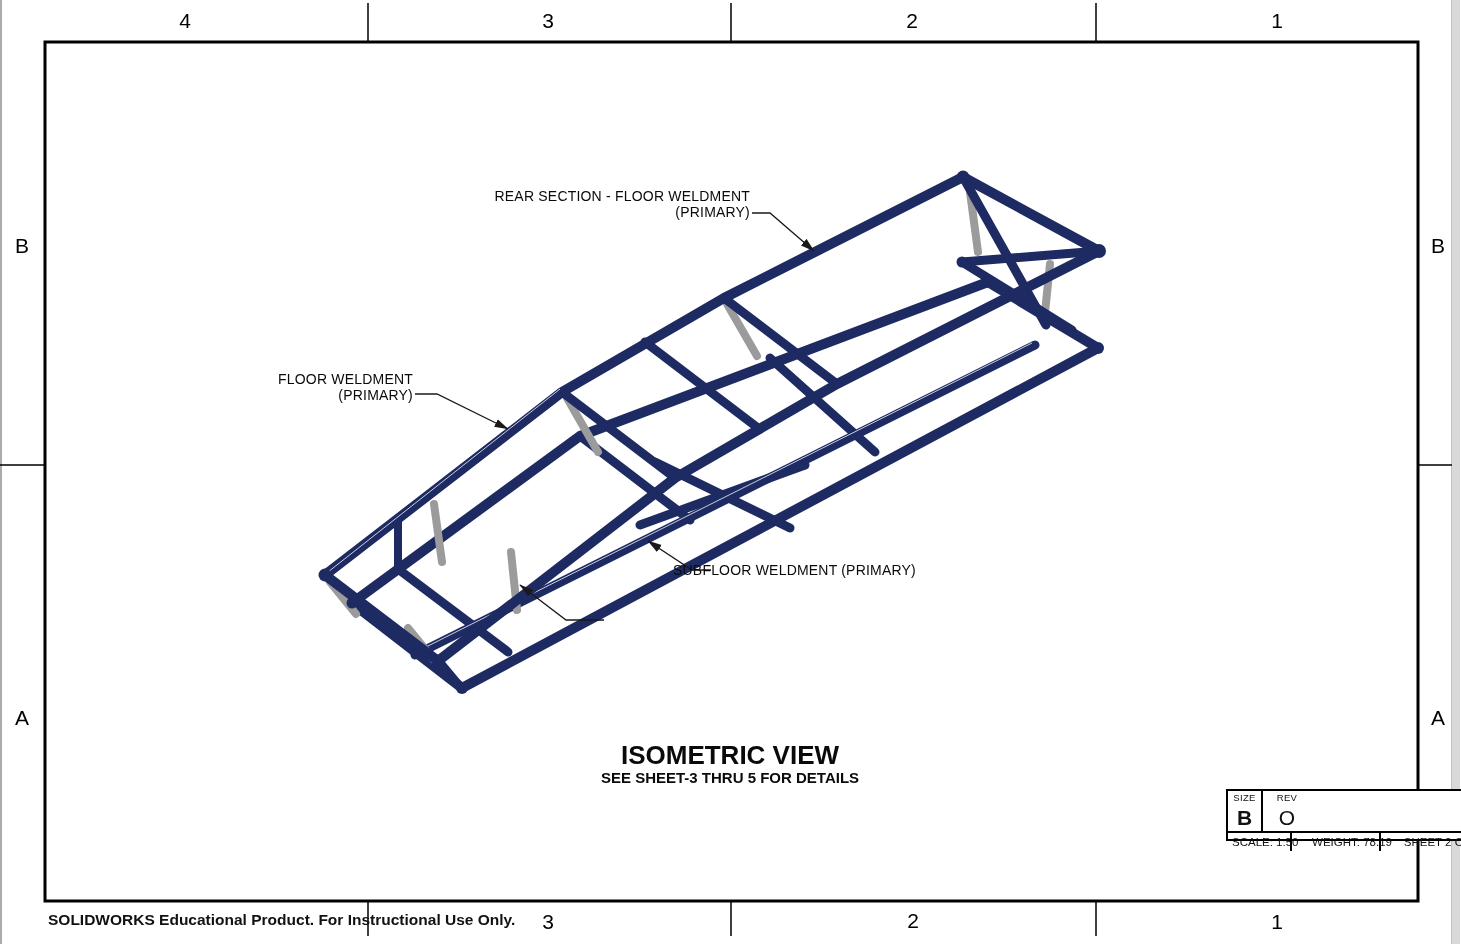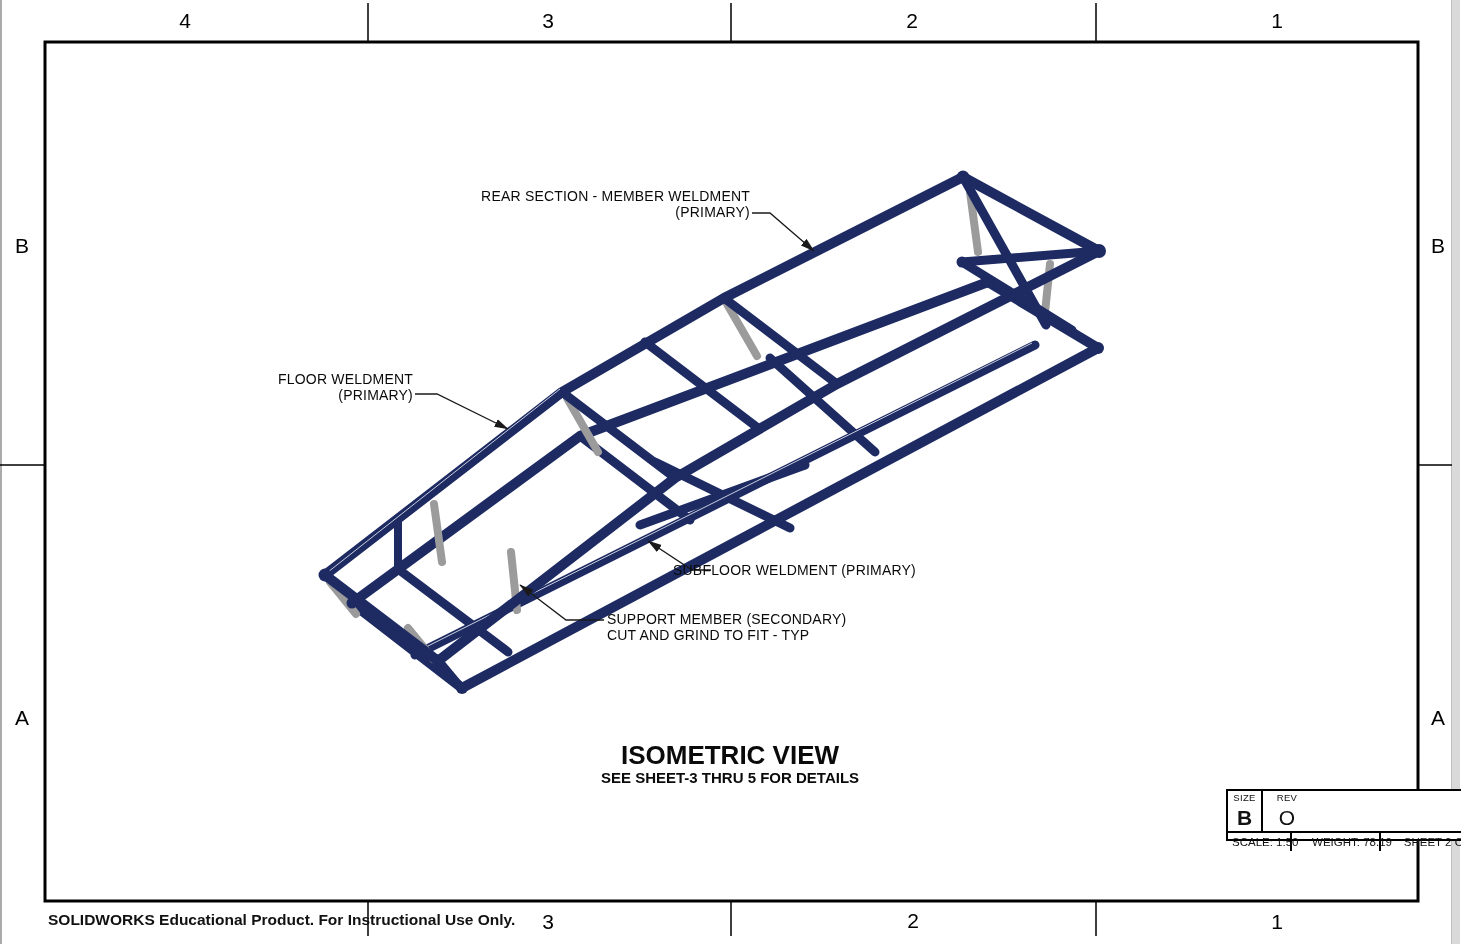--- a/index.html
+++ b/index.html
@@ -131,32 +131,28 @@
   <div class="zone" style="left:1277px;top:21px">1</div>
   <div class="zone" style="left:548px;top:922px">3</div>
   <div class="zone" style="left:913px;top:921px">2</div>
   <div class="zone" style="left:1277px;top:922px">1</div>
   <div class="zone" style="left:22px;top:246px">B</div>
   <div class="zone" style="left:22px;top:718px">A</div>
   <div class="zone" style="left:1438px;top:246px">B</div>
   <div class="zone" style="left:1438px;top:718px">A</div>
 
   <div class="ann right" style="left:450px;top:188px;width:300px">
-    <div>REAR SECTION - MEMBER WELDMENT</div>
+    <div>REAR SECTION - FLOOR WELDMENT</div>
     <div>(PRIMARY)</div>
   </div>
   <div class="ann right" style="left:213px;top:371px;width:200px">
     <div>FLOOR WELDMENT</div>
     <div>(PRIMARY)</div>
   </div>
   <div class="ann" style="left:673px;top:562px;width:300px">SUBFLOOR WELDMENT (PRIMARY)</div>
-  <div class="ann" style="left:607px;top:611px;width:300px">
-    <div>SUPPORT MEMBER (SECONDARY)</div>
-    <div>CUT AND GRIND TO FIT - TYP</div>
-  </div>
 
   <div class="view-title">
     <div class="t1">ISOMETRIC VIEW</div>
     <div class="t3">SEE SHEET-3 THRU 5 FOR DETAILS</div>
   </div>
 
   <div class="tb">
     <div class="row1">
       <div class="cell" style="width:35px">
         <div class="lbl center">SIZE</div>

